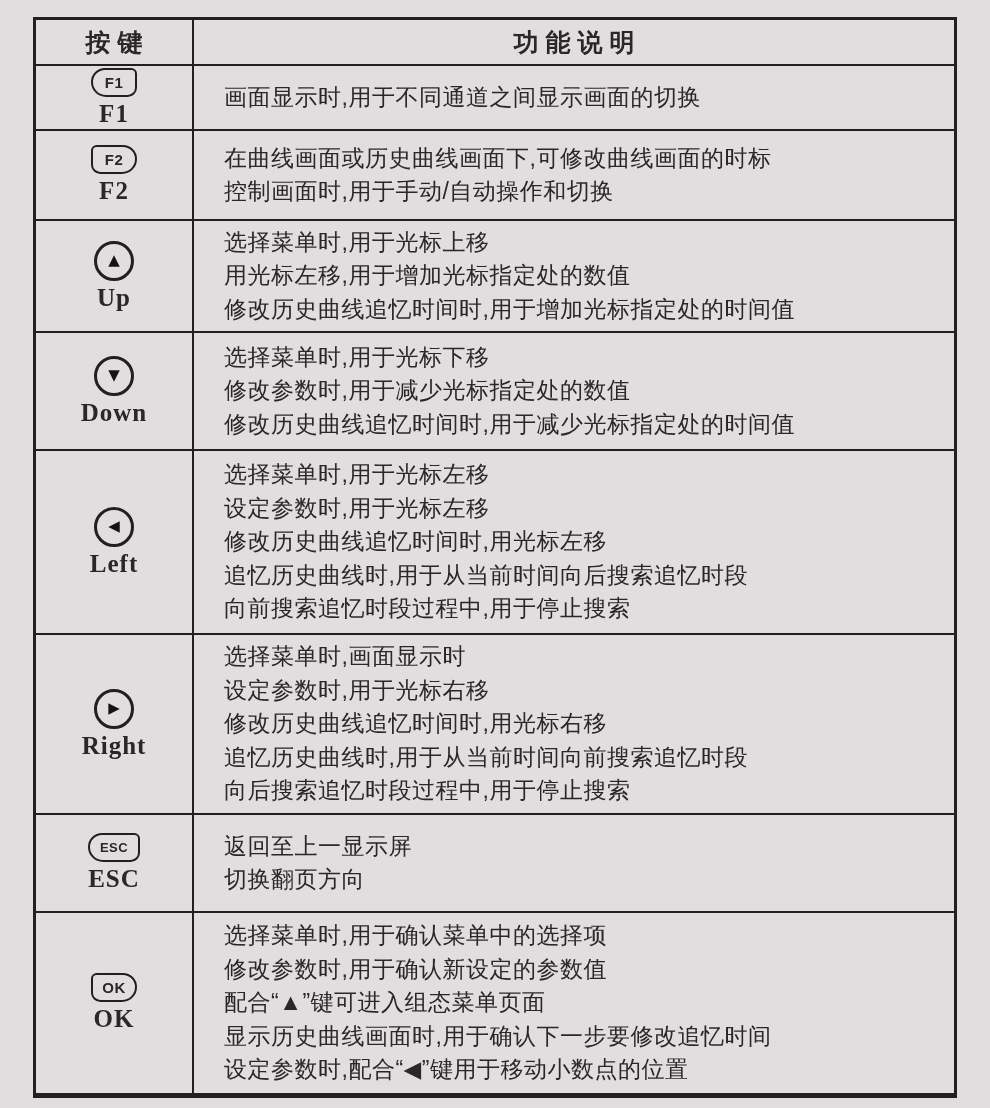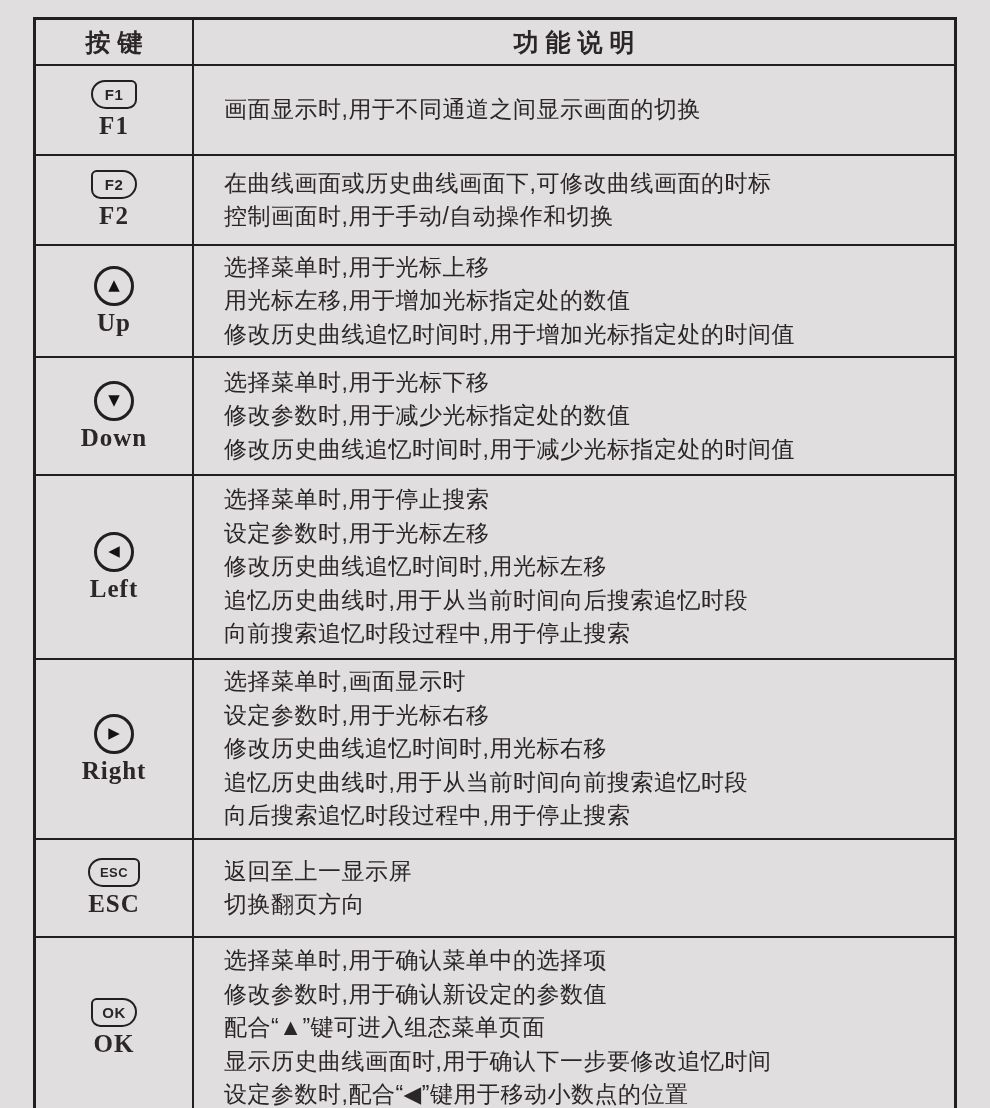--- a/index.html
+++ b/index.html
@@ -60,21 +60,21 @@
 
   <div class="row hdr" style="height:44px">
     <div class="keycell">
       <span class="hdr-text">按键</span>
     </div>
     <div class="desccell">
       <span class="hdr-text">功能说明</span>
     </div>
   </div>
 
-  <div class="row" style="height:90px">
+  <div class="row" style="height:65px">
     <div class="keycell">
       <span class="cap round-left">
         <span>F1</span>
       </span>
       <span class="keylabel">F1</span>
     </div>
     <div class="desccell">
       <div class="line">画面显示时,用于不同通道之间显示画面的切换</div>
     </div>
   </div>
@@ -121,21 +121,21 @@
   </div>
 
   <div class="row" style="height:184px">
     <div class="keycell">
       <span class="circle">
         <span class="glyph">◀</span>
       </span>
       <span class="keylabel">Left</span>
     </div>
     <div class="desccell">
-      <div class="line">选择菜单时,用于停止搜索</div>
+      <div class="line">选择菜单时,用于光标左移</div>
       <div class="line">设定参数时,用于光标左移</div>
       <div class="line">修改历史曲线追忆时间时,用光标左移</div>
       <div class="line">追忆历史曲线时,用于从当前时间向后搜索追忆时段</div>
       <div class="line">向前搜索追忆时段过程中,用于停止搜索</div>
     </div>
   </div>
 
   <div class="row" style="height:180px">
     <div class="keycell">
       <span class="circle">

